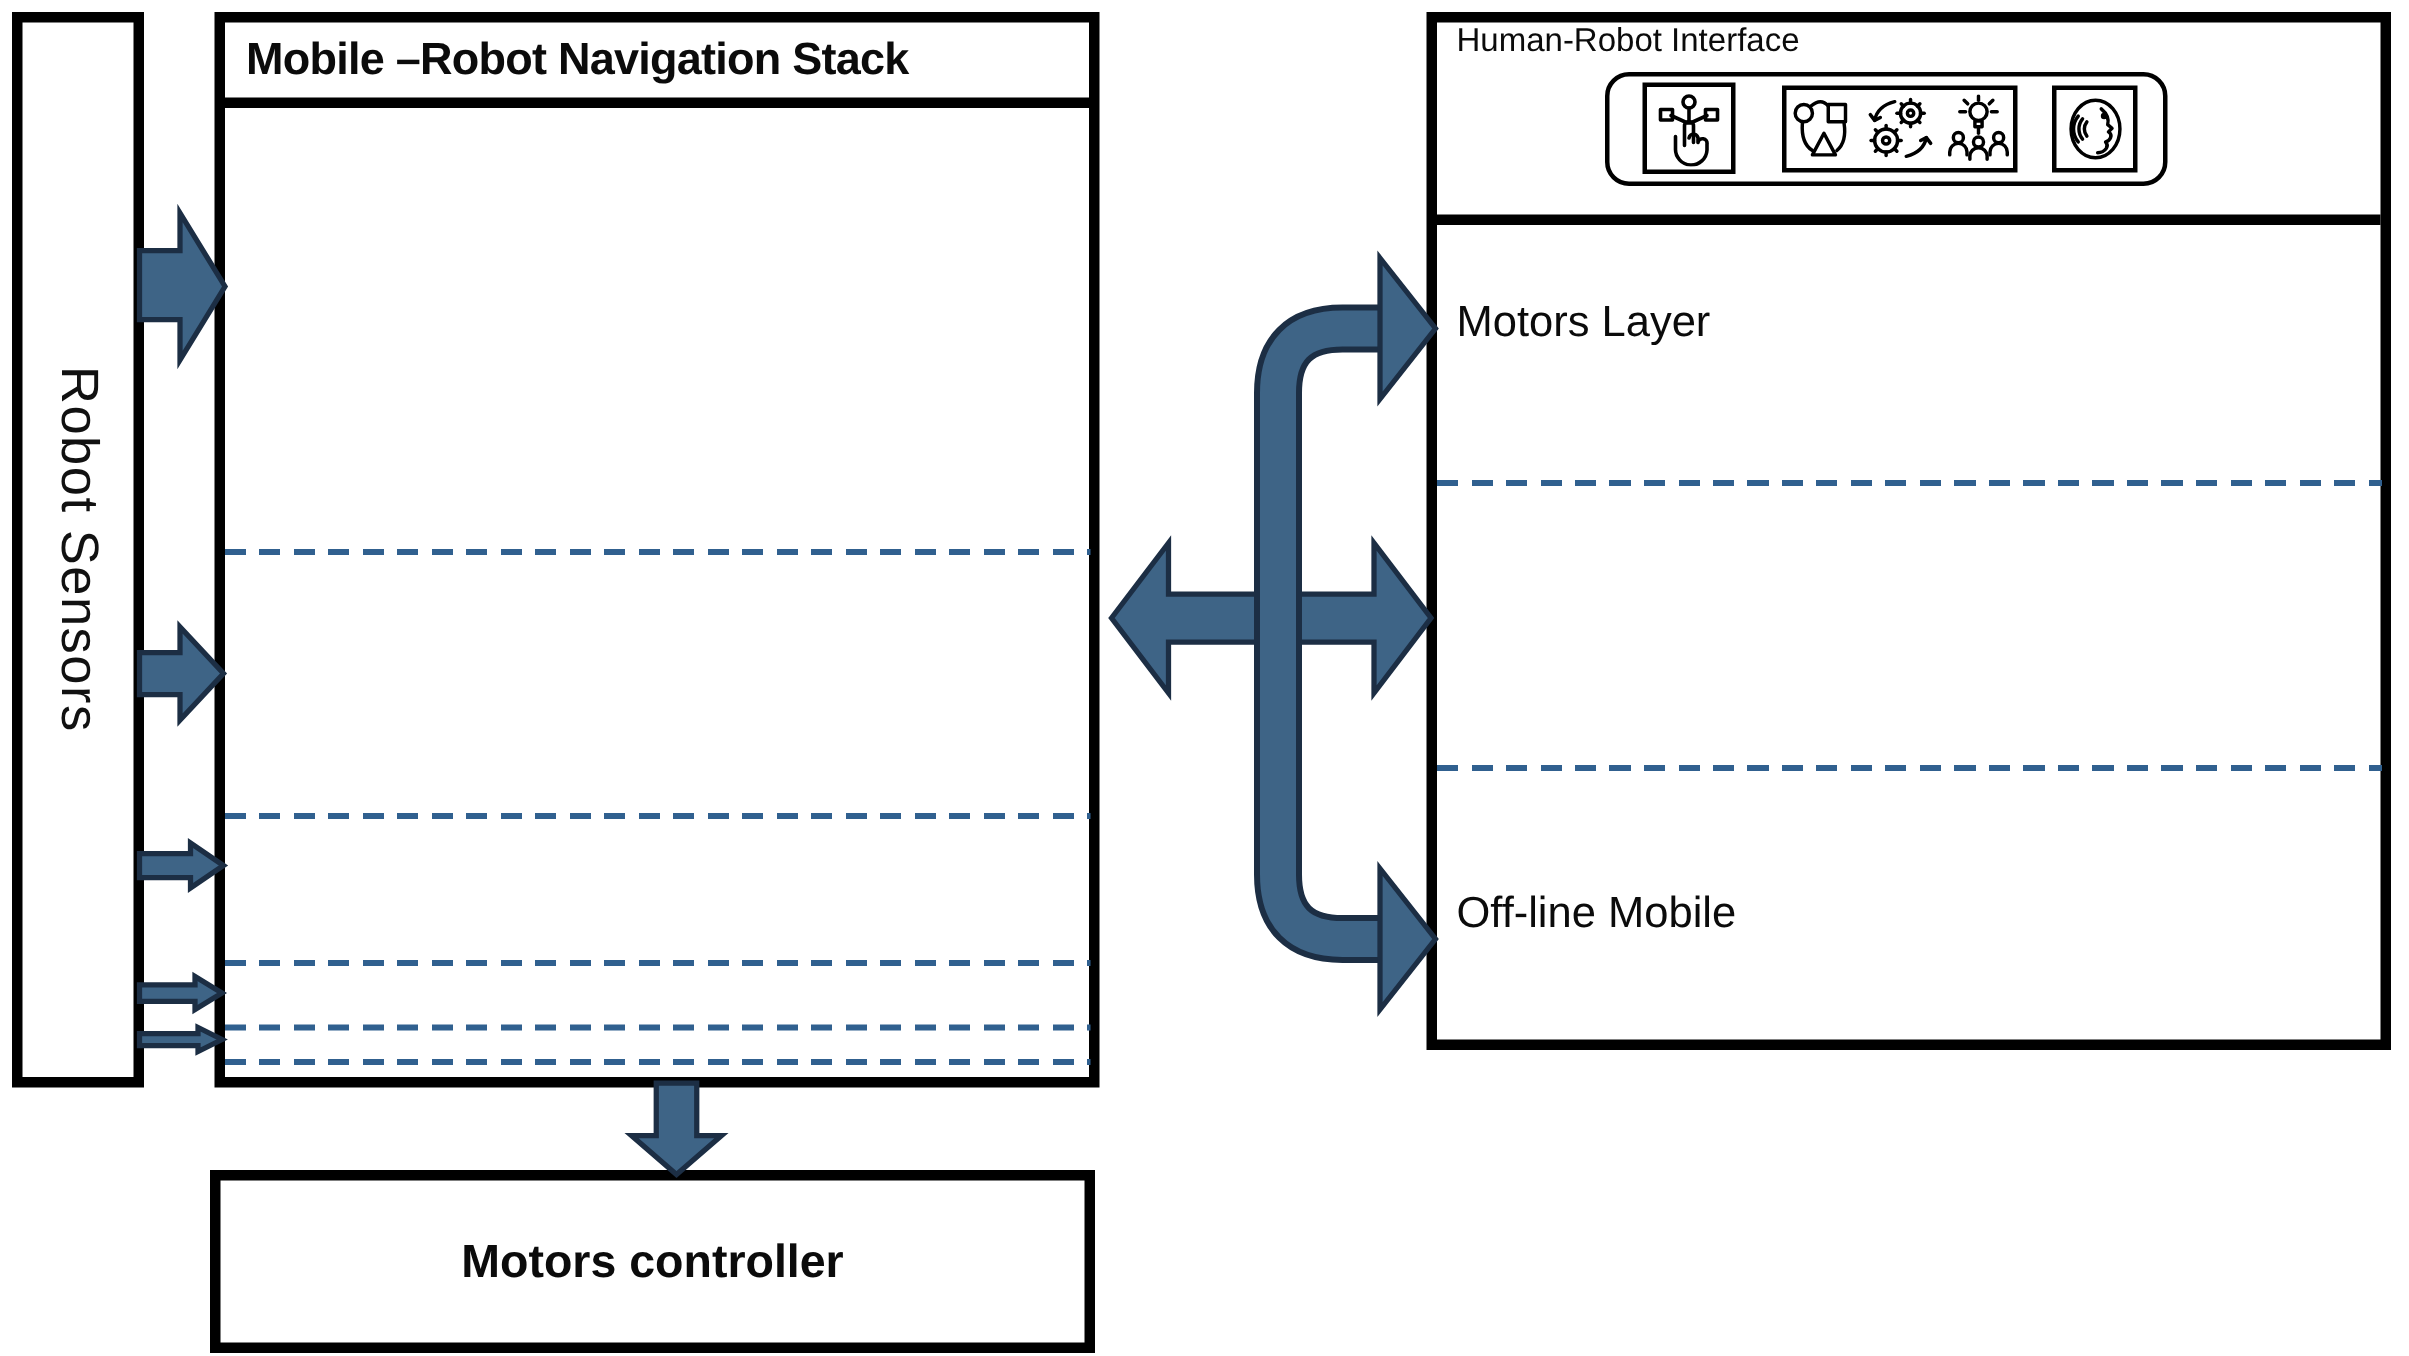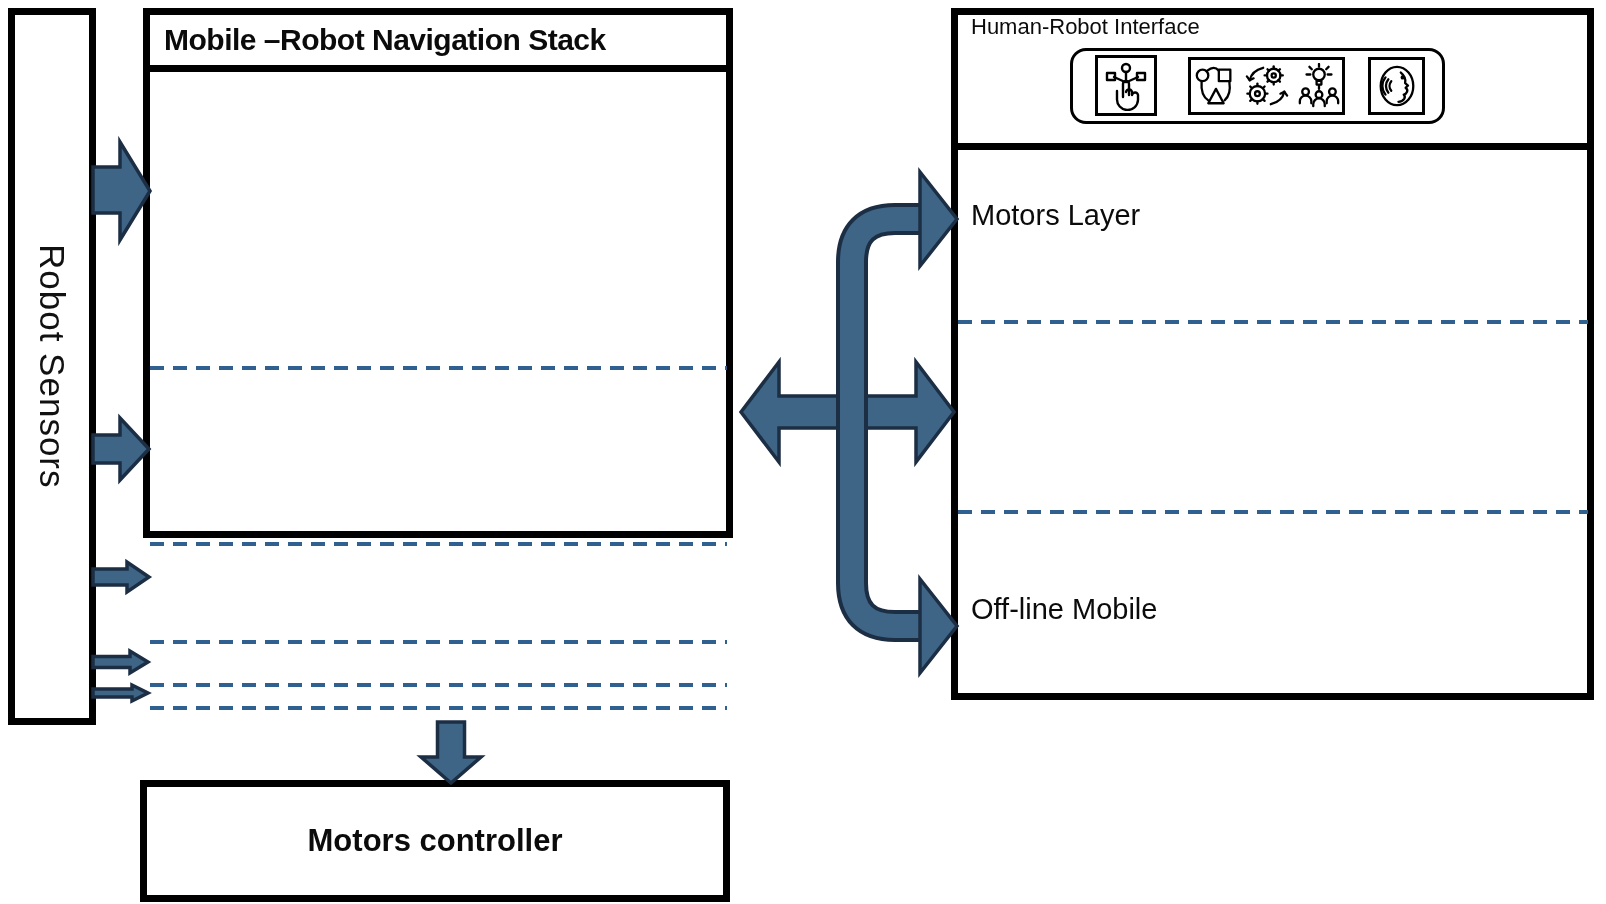--- a/index.html
+++ b/index.html
@@ -8,21 +8,21 @@
     font-family:"Liberation Sans", sans-serif;color:var(--text,#0b0b0b);
   }
   .box{position:absolute;background:#fff;border:7px solid var(--box-border,#000);box-sizing:border-box;}
   .label{position:absolute;font-weight:400;color:var(--text,#0b0b0b);margin-left:20px;}
 
   
   #sensor-box{left:8px;top:8px;width:88px;height:717px;display:flex;align-items:center;justify-content:center;}
   #sensor-label{writing-mode:vertical-rl;font-size:35px;font-weight:400;letter-spacing:1px;color:#111;}
 
   
-  #nav-box{left:143px;top:8px;width:590px;height:530px;}
+  #nav-box{left:143px;top:8px;width:590px;height:717px;}
   #nav-title-bar{position:absolute;left:0;top:0;right:0;height:50px;border-bottom:7px solid var(--box-border,#000);
     display:flex;align-items:center;padding-left:14px;}
   #nav-title{font-weight:700;font-size:30px;letter-spacing:-0.5px;}
 
   
   .dash-line{position:absolute;height:4px;
     background:repeating-linear-gradient(90deg,var(--dash,#30608f) 0 14px,transparent 14px 23px);}
   .nav-dash{left:150px;width:577px;}
   .hri-dash{left:958px;width:630px;}
 

